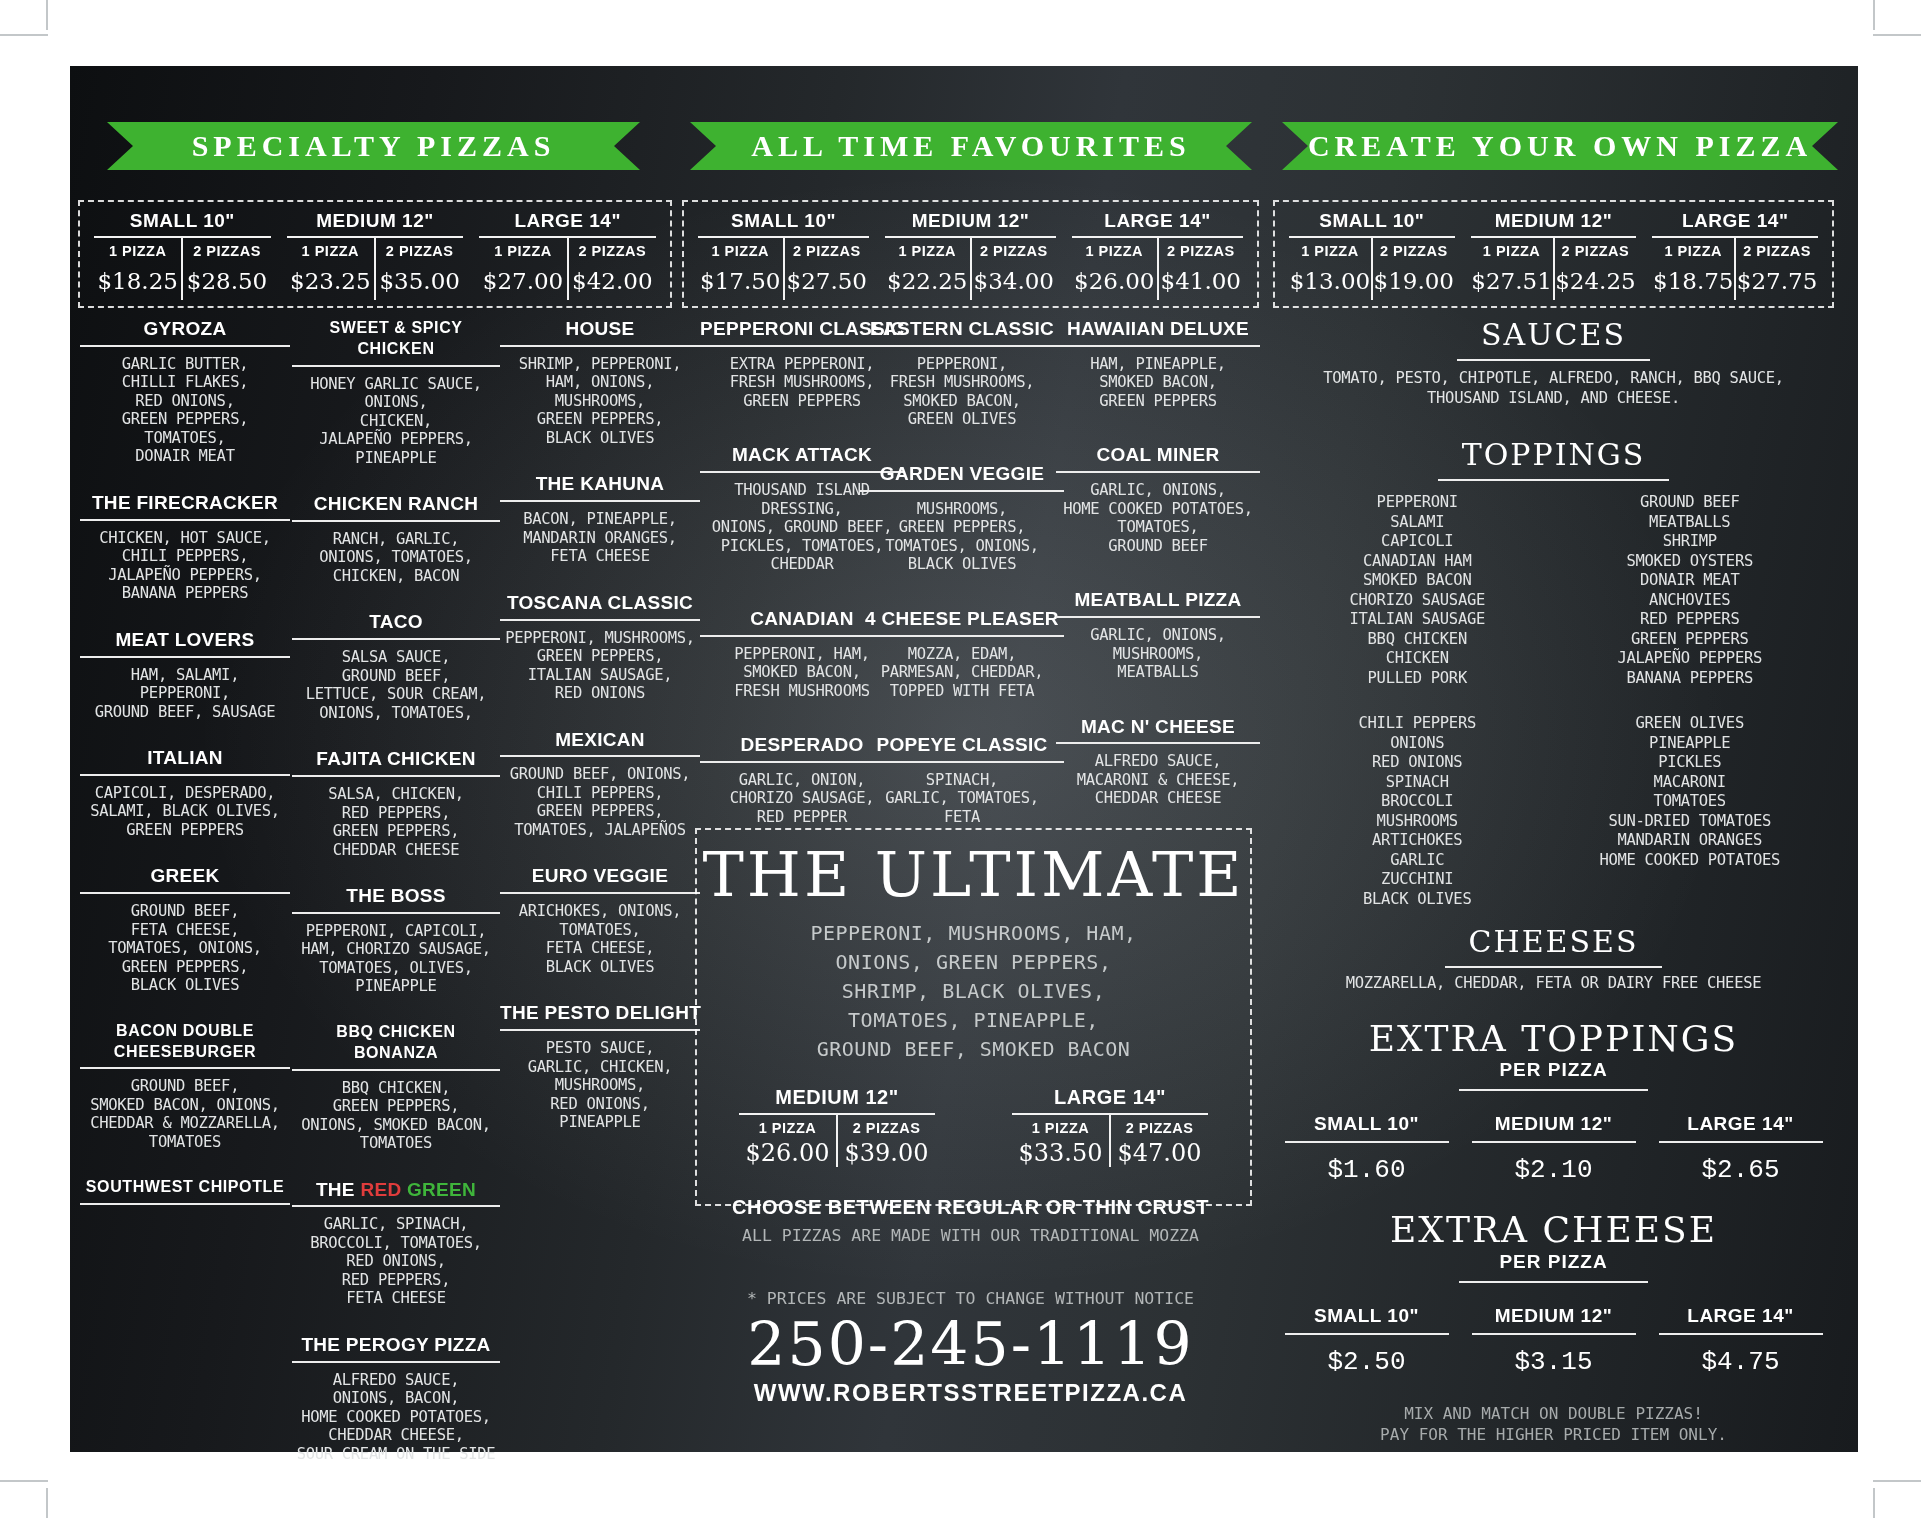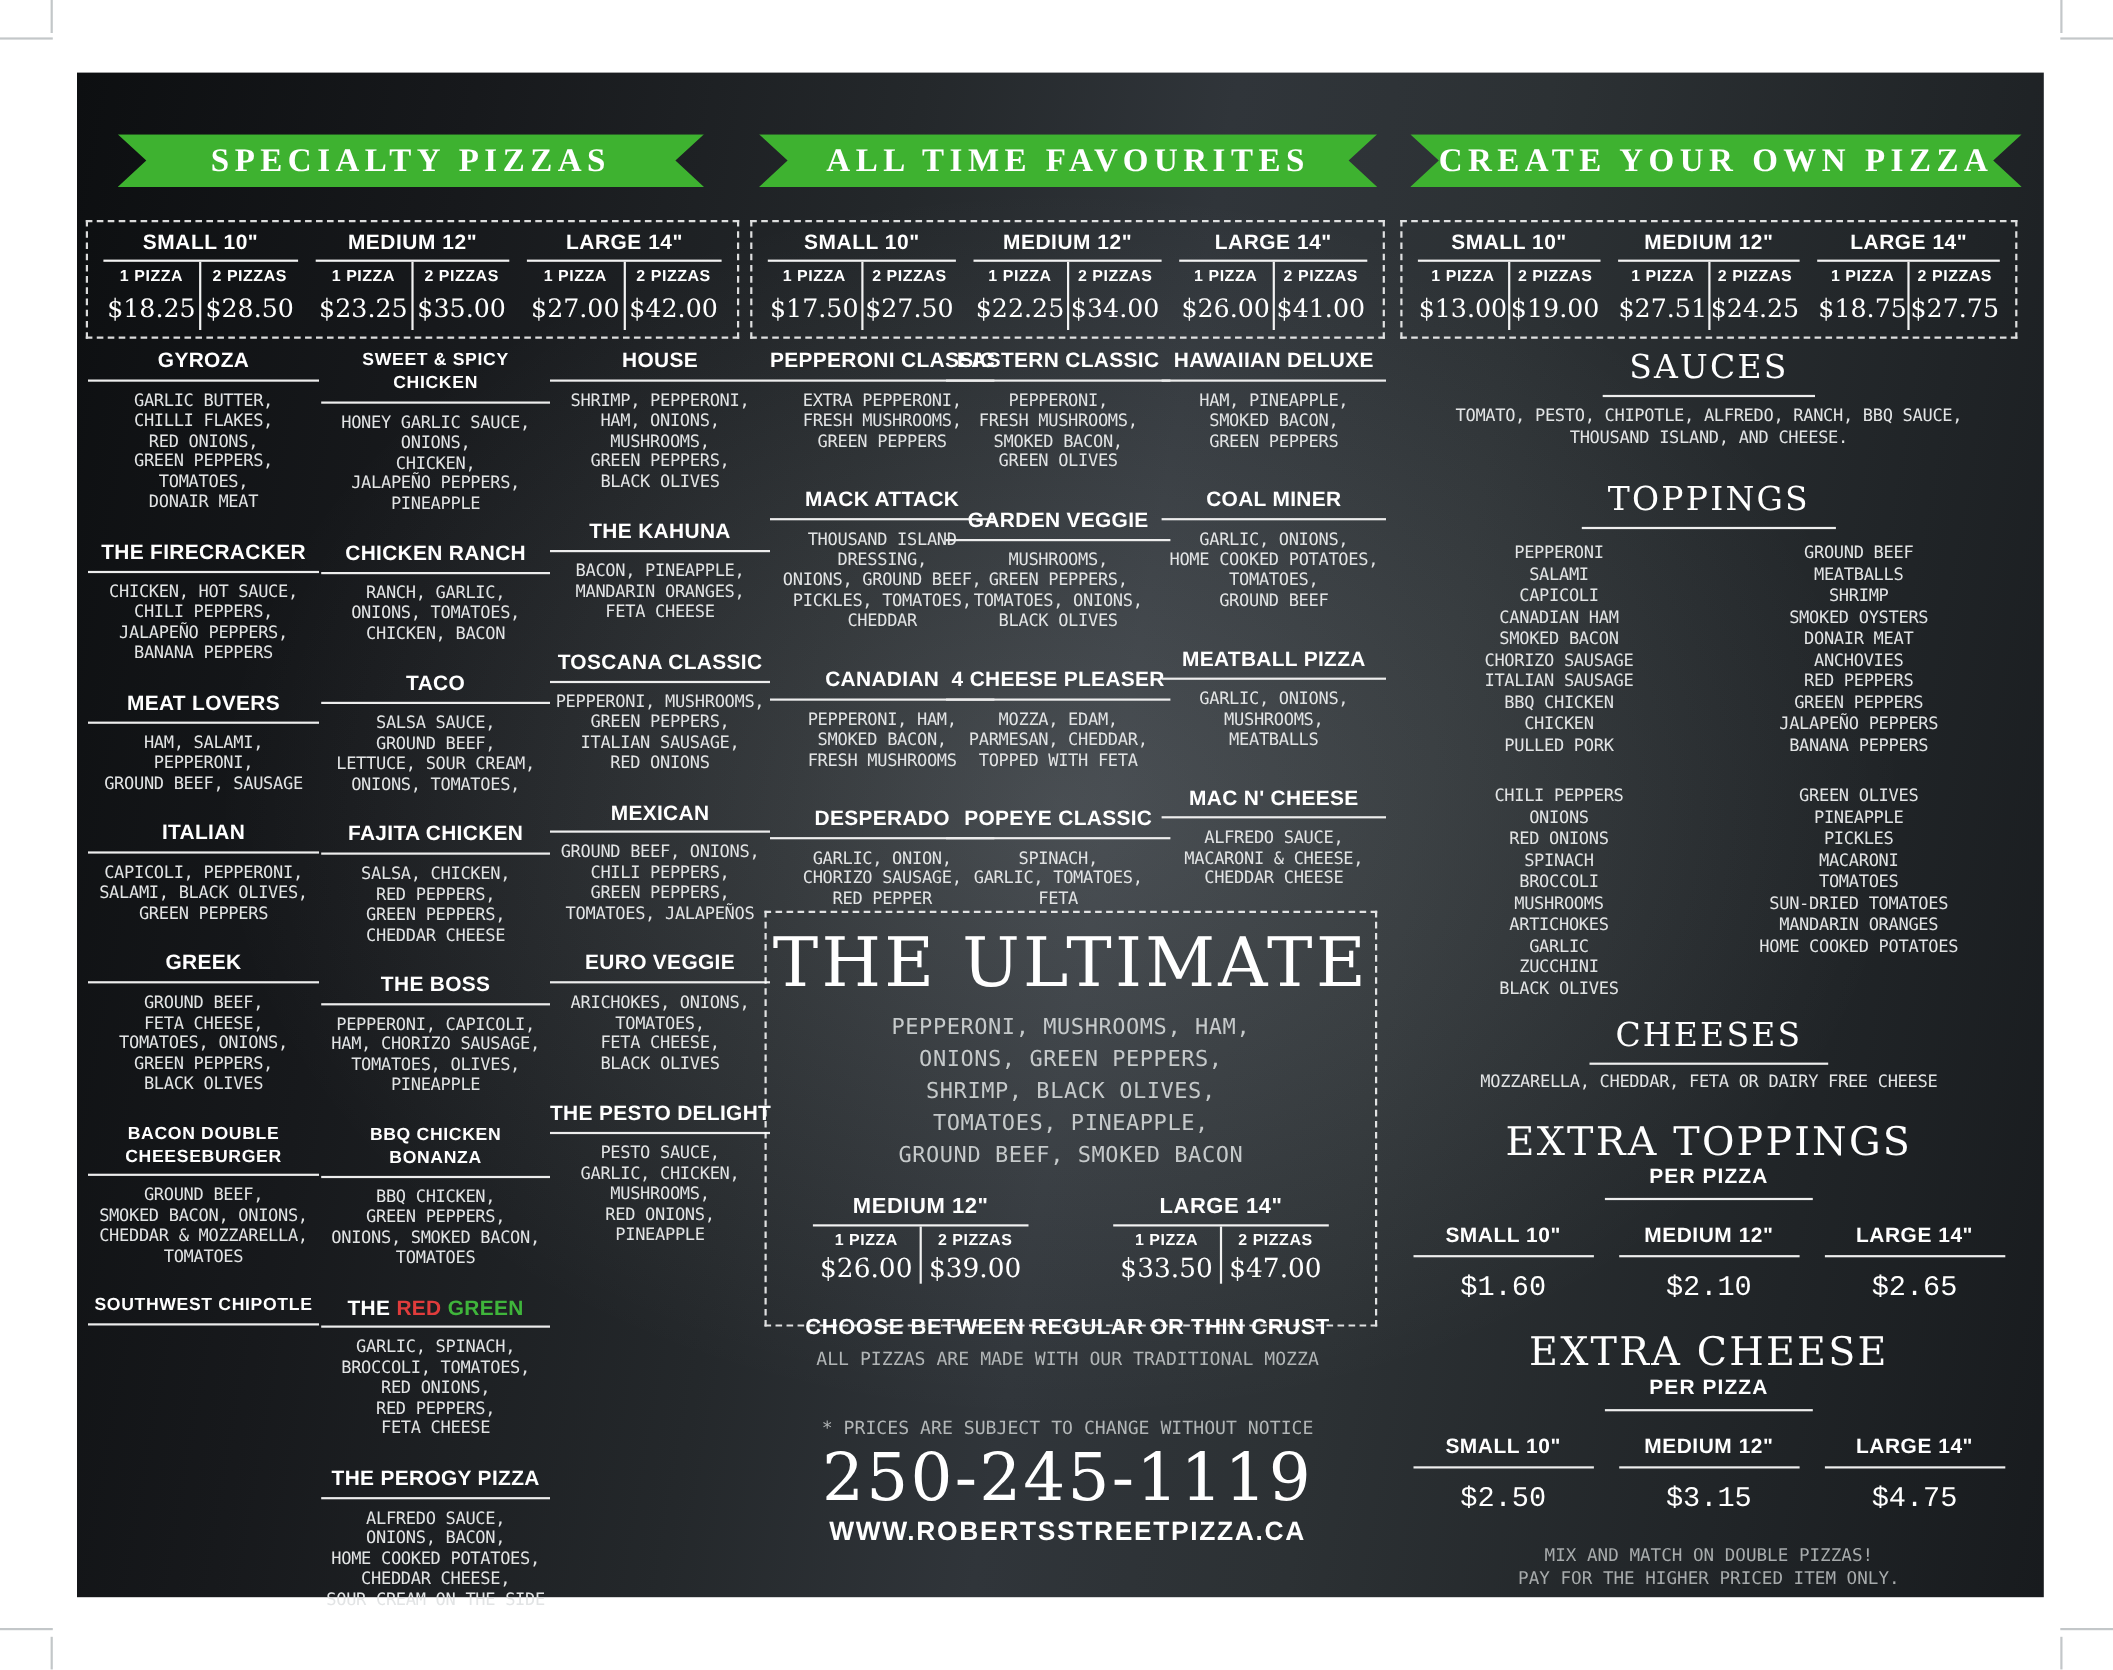--- a/index.html
+++ b/index.html
@@ -231,21 +231,21 @@
     <div class="item-head">MEAT LOVERS</div>
     <div class="item-lines">
           <div class="ing-line">HAM, SALAMI,</div>
           <div class="ing-line">PEPPERONI,</div>
           <div class="ing-line">GROUND BEEF, SAUSAGE</div>
         </div>
   </div>
       <div class="menu-item">
     <div class="item-head">ITALIAN</div>
     <div class="item-lines">
-          <div class="ing-line">CAPICOLI, PEPPERONI,</div>
+          <div class="ing-line">CAPICOLI, DESPERADO,</div>
           <div class="ing-line">SALAMI, BLACK OLIVES,</div>
           <div class="ing-line">GREEN PEPPERS</div>
         </div>
   </div>
       <div class="menu-item">
     <div class="item-head">GREEK</div>
     <div class="item-lines">
           <div class="ing-line">GROUND BEEF,</div>
           <div class="ing-line">FETA CHEESE,</div>
           <div class="ing-line">TOMATOES, ONIONS,</div>

